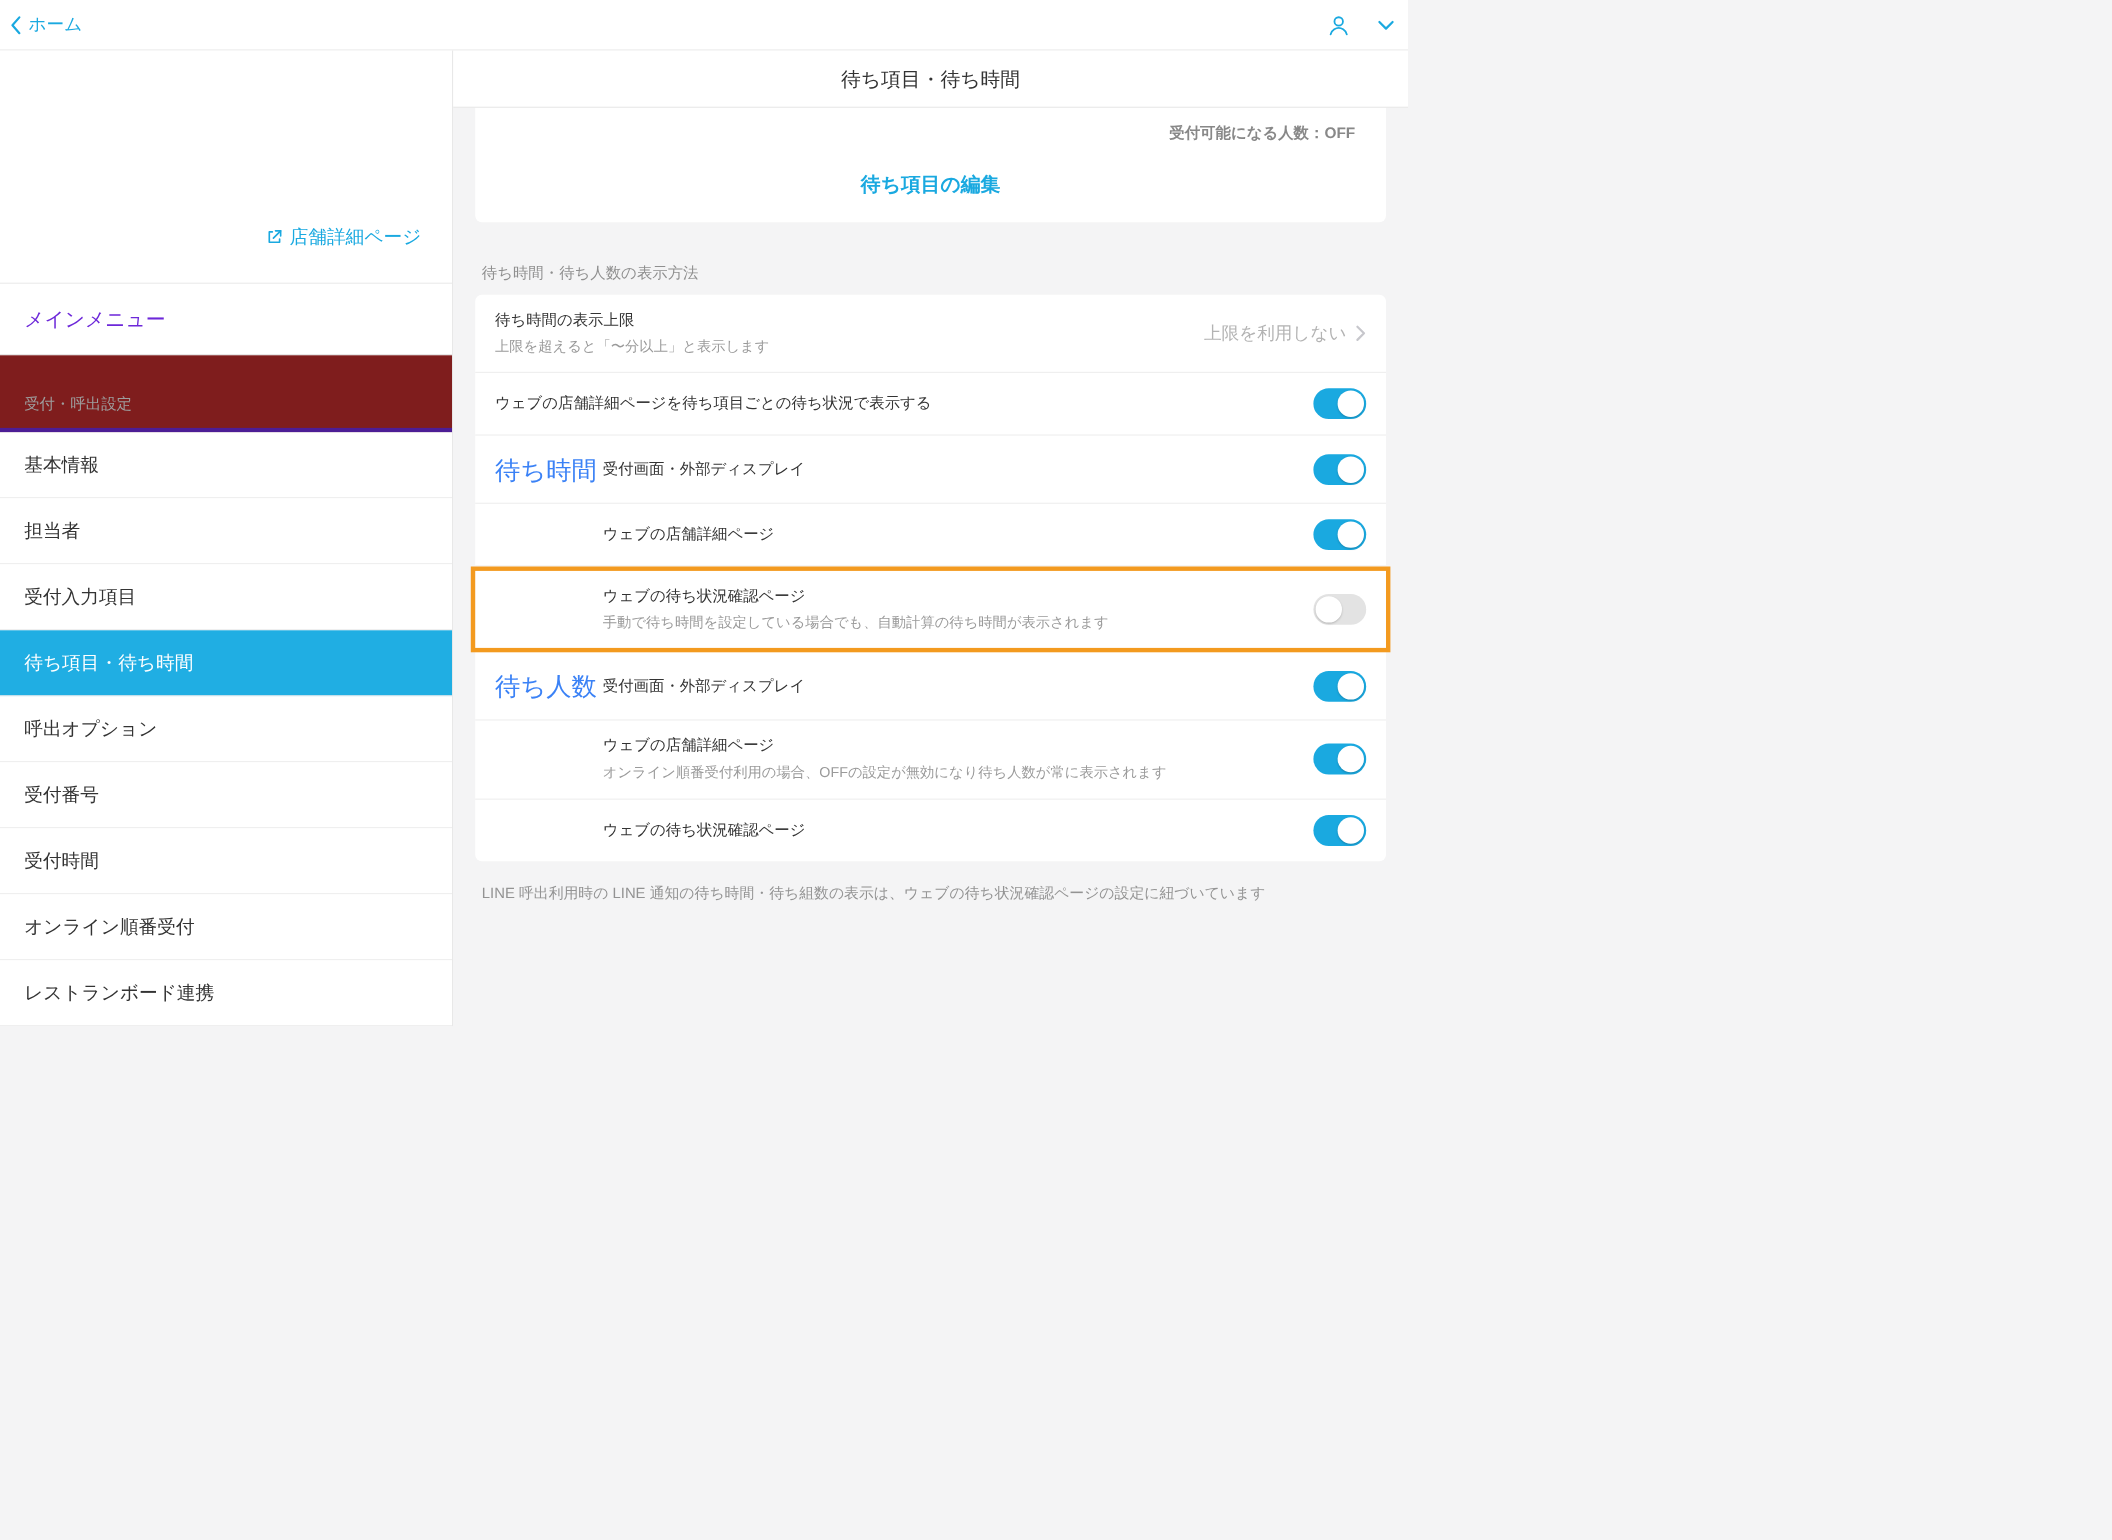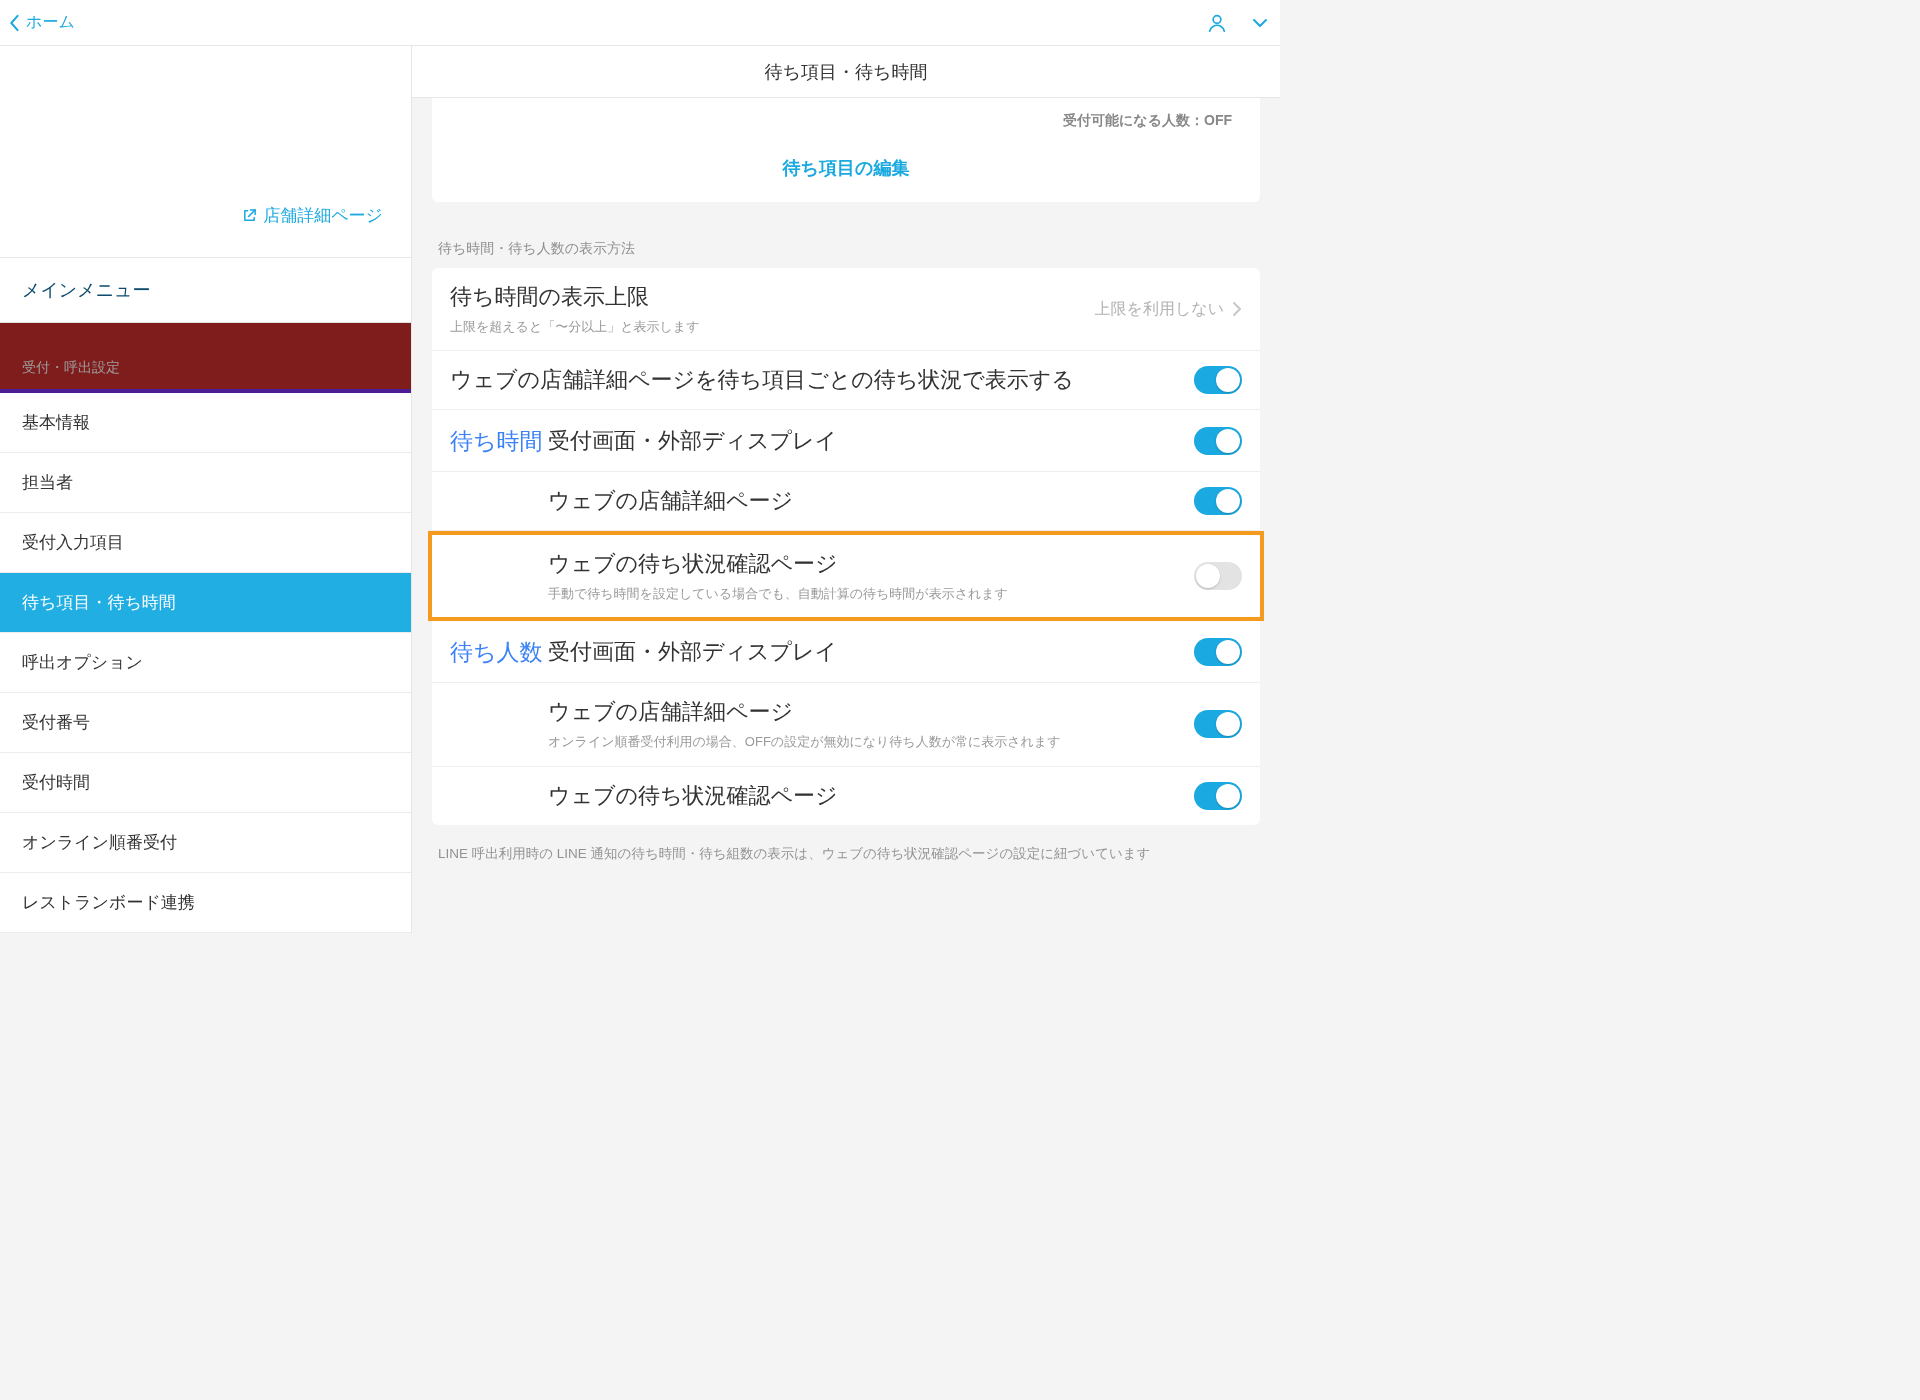--- a/index.html
+++ b/index.html
@@ -64,21 +64,21 @@
       align-items: center;
       gap: 6px;
       cursor: pointer;
     }
     .external-link svg { width: 15px; height: 15px; }
     .main-menu-block {
       background: #fff;
       border-bottom: 1px solid #e2e2e2;
       padding: 20px 22px;
       font-size: 18px;
-      color: #0c4a6e;
+      color: #6d28d9;
       cursor: pointer;
     }
     .section-caption {
       padding: 36px 22px 12px 22px;
       font-size: 14px;
       color: #9e9e9e;
       background: #7f1d1d;
       border-bottom: 4px solid #4c1d95;
     }
     .nav-item {
@@ -159,21 +159,21 @@
       color: #3b82f6;
       font-size: 23px;
       padding-top: 2px;
       align-self: flex-start;
     }
     .row .body {
       flex: 1;
       min-width: 0;
     }
     .row .title {
-      font-size: 22px;
+      font-size: 14px;
       color: #333;
     }
     .row .sub {
       font-size: 13px;
       color: #9a9a9a;
       margin-top: 6px;
       line-height: 1.4;
     }
     .row .tail {
       flex-shrink: 0;

